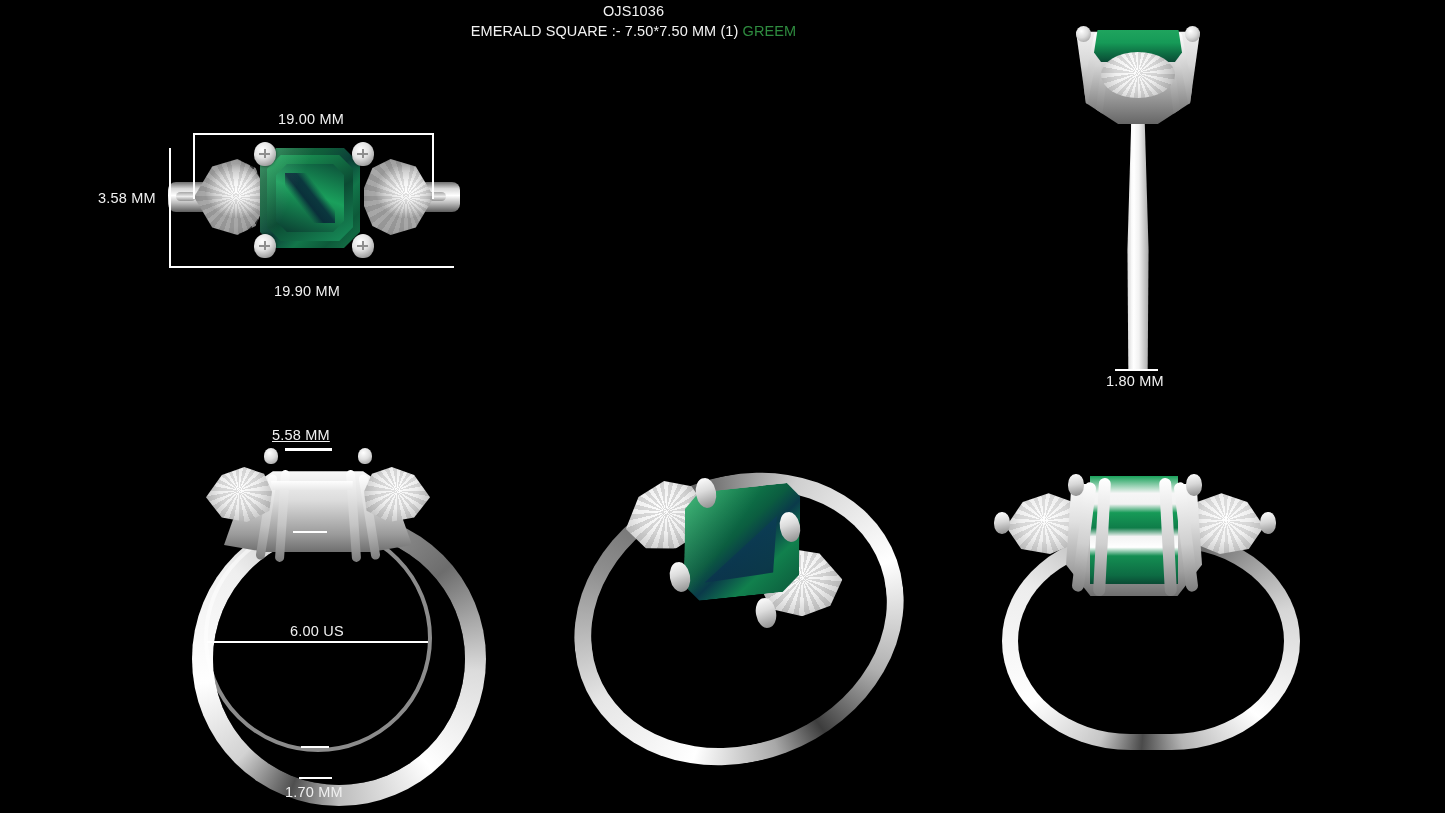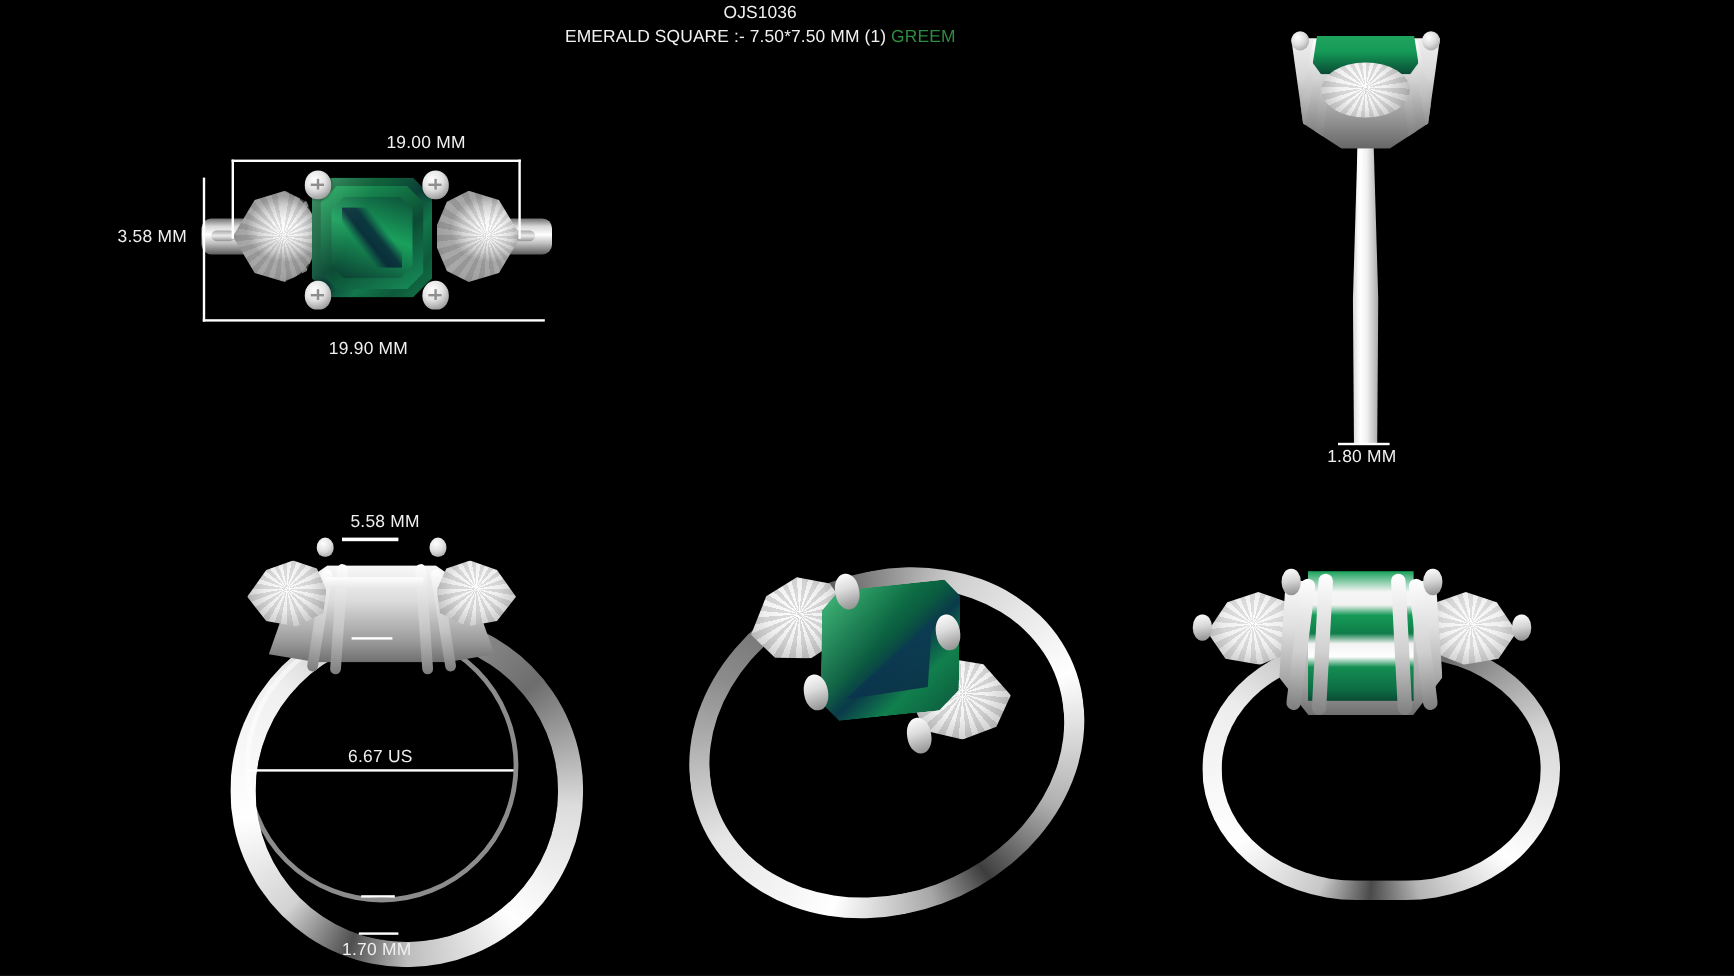--- a/index.html
+++ b/index.html
@@ -461,21 +461,21 @@
     <div class="tv-prong p3">
         <i class="nick"></i>
         <i class="nick2"></i>
       </div>
     <div class="tv-prong p4">
         <i class="nick"></i>
         <i class="nick2"></i>
       </div>
   </div>
 
-  <div class="dim-label" style="left:278px; top:111px;margin-left:44px;">19.00 MM</div>
+  <div class="dim-label" style="left:278px; top:111px;">19.00 MM</div>
   <div class="dim-rule h-rule" style="left:193px; top:133px; width:241px;"></div>
   <div class="dim-rule v-rule" style="left:193px; top:133px; height:66px;"></div>
   <div class="dim-rule v-rule" style="left:432px; top:133px; height:66px;"></div>
 
   <div class="dim-label" style="left:98px; top:190px;">3.58 MM</div>
   <div class="dim-rule v-rule" style="left:169px; top:148px; height:120px;"></div>
 
   <div class="dim-rule h-rule" style="left:169px; top:266px; width:285px;"></div>
   <div class="dim-label" style="left:274px; top:283px;">19.90 MM</div>
 
@@ -512,25 +512,25 @@
     <div class="fv-pear right">
         <div class="fc"></div>
       </div>
     <div class="fv-emerald">
         <div class="band-hl"></div>
       </div>
     <div class="fv-prong a"></div>
     <div class="fv-prong b"></div>
   </div>
 
-  <div class="dim-label" style="left:292px; top:427px;">5.58 MM</div>
+  <div class="dim-label" style="left:272px; top:427px;text-decoration:underline;">5.58 MM</div>
   <div class="dim-rule h-rule" style="left:285px; top:448px; width:47px; height:3px;"></div>
   <div class="dim-rule h-rule" style="left:293px; top:531px; width:34px;"></div>
 
-  <div class="dim-label" style="left:290px; top:623px;">6.67 US</div>
+  <div class="dim-label" style="left:290px; top:623px;">6.00 US</div>
   <div class="dim-rule h-rule" style="left:207px; top:641px; width:221px;"></div>
 
   <div class="dim-rule h-rule" style="left:301px; top:746px; width:28px;"></div>
   <div class="dim-rule h-rule" style="left:299px; top:777px; width:33px;"></div>
   <div class="dim-label" style="left:285px; top:784px;">1.70 MM</div>
 
   <div class="view" id="view-persp">
     <div class="pv-shank"></div>
     <div class="pv-pear left">
         <div class="fc"></div>

